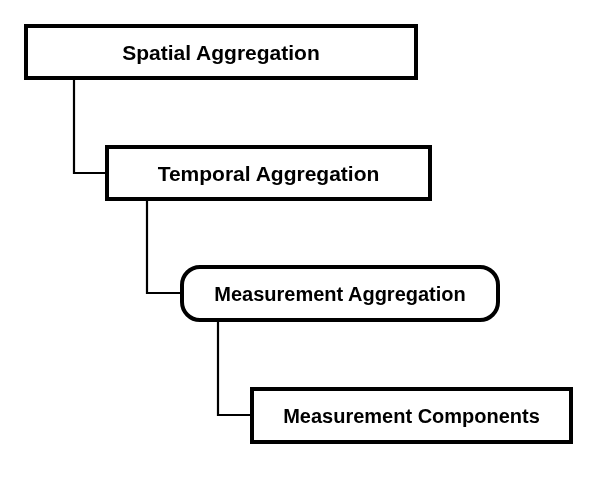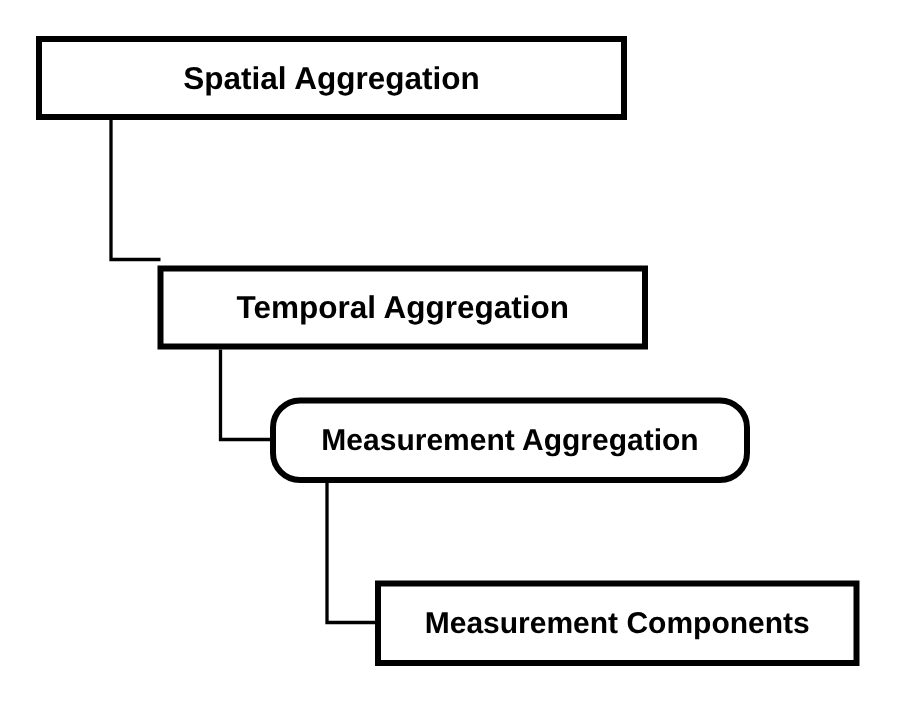--- a/index.html
+++ b/index.html
@@ -51,21 +51,20 @@
     top: 24px;
     width: 394px;
     height: 56px;
   }
   #node-spatial-aggregation .node-label { font-size: 21px; }
   #node-temporal-aggregation {
     left: 105px;
     top: 145px;
     width: 327px;
     height: 56px;
-    margin-top: 32px;
   }
   #node-temporal-aggregation .node-label { font-size: 21px; }
   #node-measurement-aggregation {
     left: 180px;
     top: 265px;
     width: 320px;
     height: 57px;
     border-radius: 20px;
   }
   #node-measurement-aggregation .node-label { font-size: 20px; }

